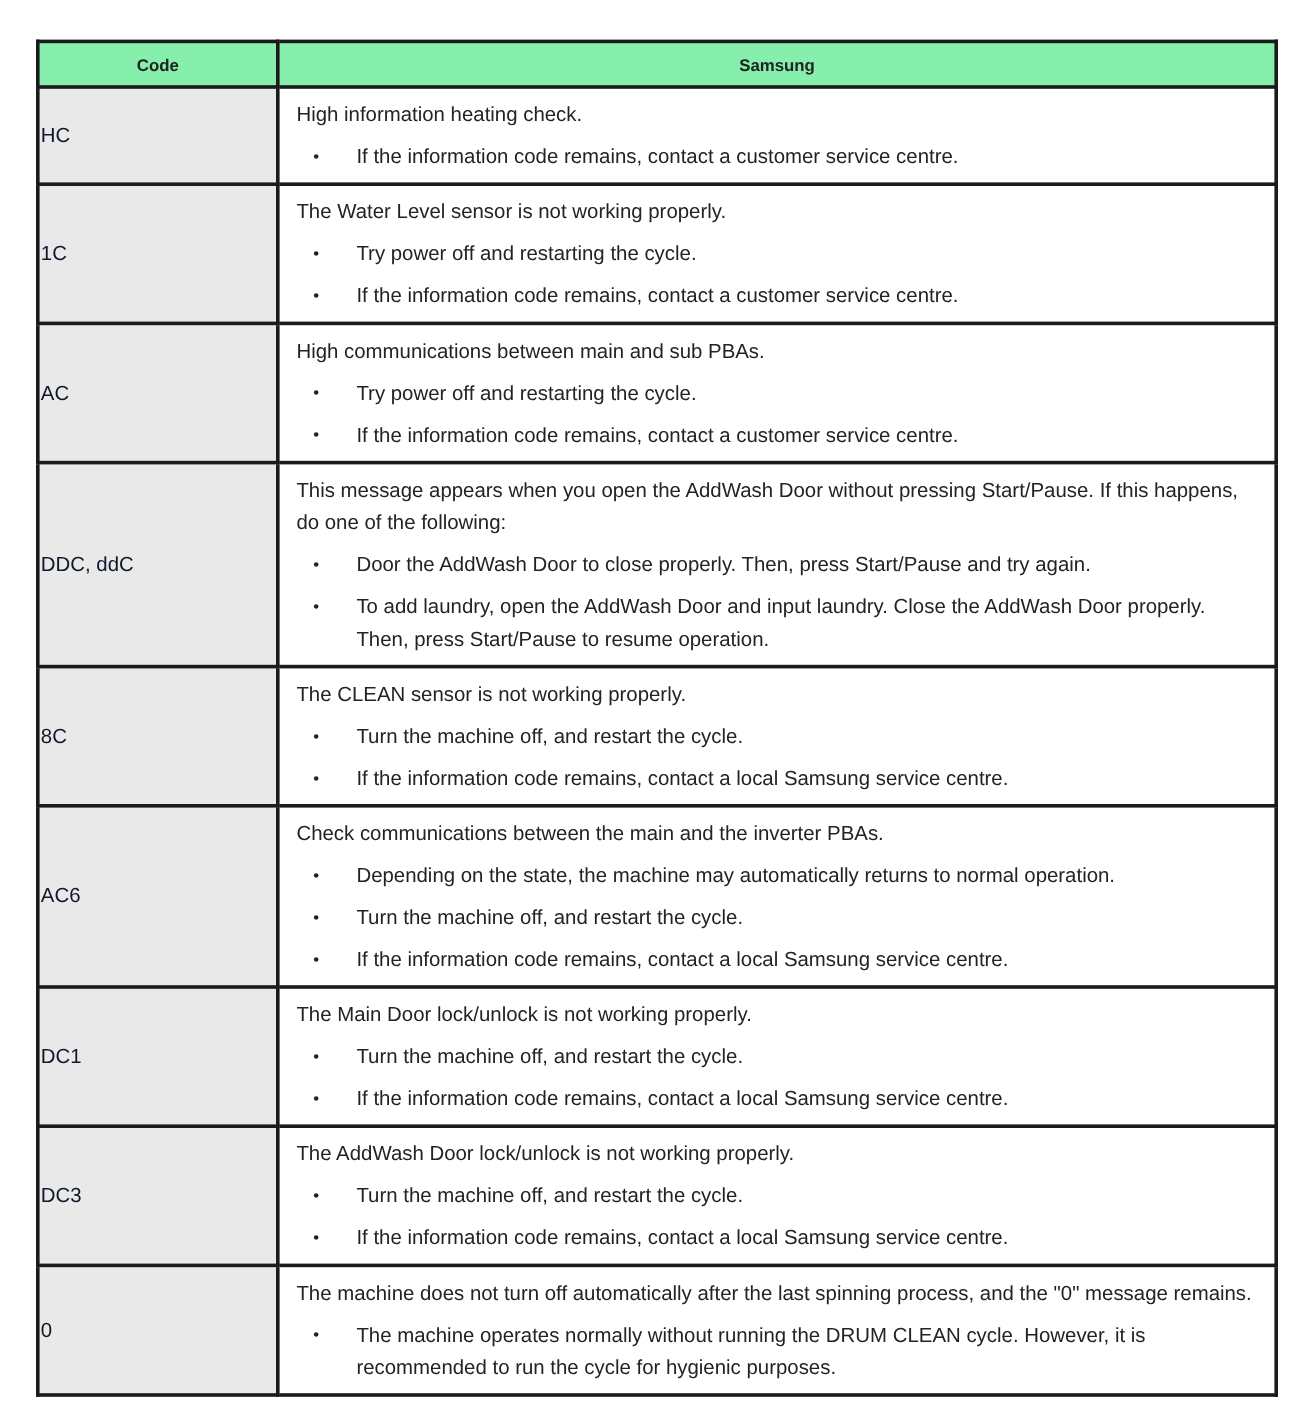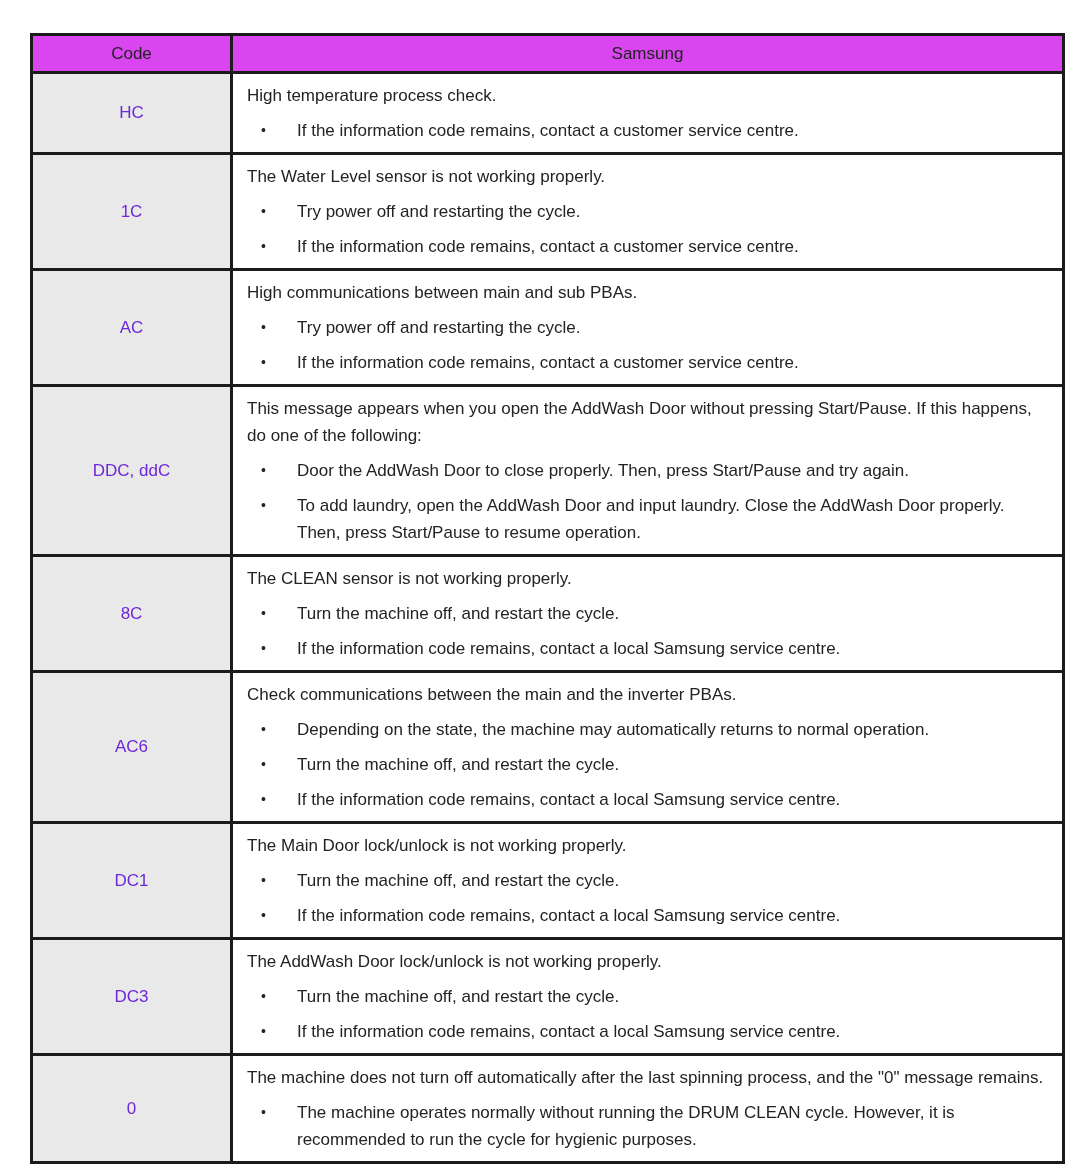--- a/index.html
+++ b/index.html
@@ -20,34 +20,33 @@
     border-collapse: collapse;
     width: 1035px;
     table-layout: fixed;
   }
   table.info-table th,
   table.info-table td {
     border: 3px solid #1b1b1b;
   }
   col.code-col { width: 200px; }
   th {
-    background: #d946ef;
+    background: #86efac;
     height: 33px;
-    font-size: 17px;
-    font-weight: 400;
+    font-size: 14px;
+    font-weight: 700;
     color: #222222;
     text-align: center;
     vertical-align: middle;
   }
   td.code-cell {
     background: #e9e9e9;
-    text-align: center;
     vertical-align: middle;
     font-size: 17px;
-    color: #6d28d9;
+    color: #0f172a;
   }
   td.action-cell {
     background: #ffffff;
     padding: 8px 12px 8px 14px;
     vertical-align: middle;
   }
   .line {
     font-size: 17px;
     line-height: 27px;
     color: #232323;
@@ -79,21 +78,21 @@
     <thead>
       <tr>
         <th>Code</th>
         <th>Samsung</th>
       </tr>
     </thead>
     <tbody>
         <tr>
           <td class="code-cell">HC</td>
           <td class="action-cell">
-            <div class="line intro"><span>High temperature process check.</span></div>
+            <div class="line intro"><span>High information heating check.</span></div>
             <div class="line bullet"><span class="dot">•</span><span>If the information code remains, contact a customer service centre.</span></div>
           </td>
         </tr>
         <tr>
           <td class="code-cell">1C</td>
           <td class="action-cell">
             <div class="line intro"><span>The Water Level sensor is not working properly.</span></div>
             <div class="line bullet"><span class="dot">•</span><span>Try power off and restarting the cycle.</span></div>
             <div class="line bullet"><span class="dot">•</span><span>If the information code remains, contact a customer service centre.</span></div>
           </td>

